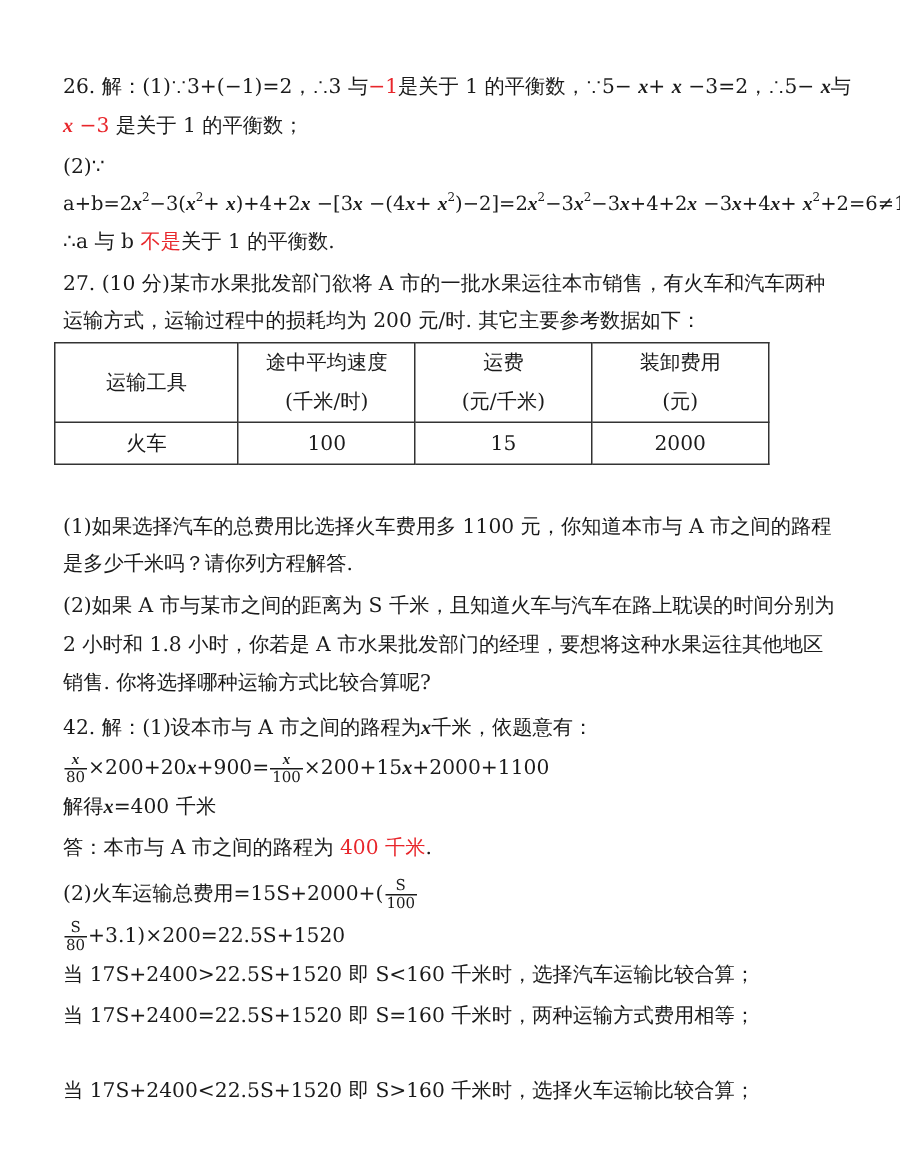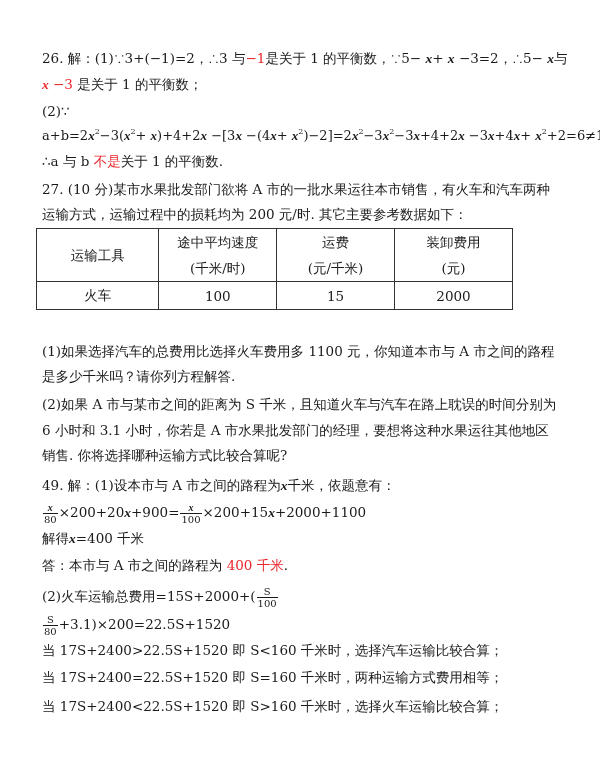--- a/index.html
+++ b/index.html
@@ -58,36 +58,36 @@
     <td>100</td>
     <td>15</td>
     <td>2000</td>
   </tr>
 </tbody>
   </table>
 
 <div class="line" style="top:342px">(1)如果选择汽车的总费用比选择火车费用多 1100 元，你知道本市与 A 市之间的路程</div>
 <div class="line" style="top:367px">是多少千米吗？请你列方程解答.</div>
 <div class="line" style="top:395px">(2)如果 A 市与某市之间的距离为 S 千米，且知道火车与汽车在路上耽误的时间分别为</div>
-<div class="line" style="top:421px">6 小时和 3.1 小时，你若是 A 市水果批发部门的经理，要想将这种水果运往其他地区</div>
+<div class="line" style="top:421px">2 小时和 1.8 小时，你若是 A 市水果批发部门的经理，要想将这种水果运往其他地区</div>
 <div class="line" style="top:446px">销售. 你将选择哪种运输方式比较合算呢?</div>
 
 <div class="line" style="top:476px">
-  <span>49. 解：(1)设本市与 A 市之间的路程为</span><span class="it">x</span><span>千米，依题意有：</span>
+  <span>42. 解：(1)设本市与 A 市之间的路程为</span><span class="it">x</span><span>千米，依题意有：</span>
 </div>
 <div class="line" style="top:500px; line-height:24px">
   <span class="frac"><span class="num it">x</span><span class="den">80</span></span><span>×200+20</span><span class="it">x</span><span>+900=</span><span class="frac"><span class="num it">x</span><span class="den">100</span></span><span>×200+15</span><span class="it">x</span><span>+2000+1100</span>
 </div>
 <div class="line" style="top:529px">
   <span>解得</span><span class="it">x</span><span>=400 千米</span>
 </div>
 <div class="line" style="top:556px">
   <span>答：本市与 A 市之间的路程为 </span><span class="red">400 千米</span><span>.</span>
 </div>
 <div class="line" style="top:583px; line-height:26px">
   <span>(2)火车运输总费用=15S+2000+(</span><span class="frac"><span class="num">S</span><span class="den">100</span></span>
 </div>
 <div class="line" style="top:611px; line-height:26px">
   <span class="frac"><span class="num">S</span><span class="den">80</span></span><span>+3.1)×200=22.5S+1520</span>
 </div>
 <div class="line" style="top:641px">当 17S+2400&gt;22.5S+1520 即 S&lt;160 千米时，选择汽车运输比较合算；</div>
 <div class="line" style="top:668px">当 17S+2400=22.5S+1520 即 S=160 千米时，两种运输方式费用相等；</div>
-<div class="line" style="top:697px">当 17S+2400&lt;22.5S+1520 即 S&gt;160 千米时，选择火车运输比较合算；</div>
+<div class="line" style="top:718px">当 17S+2400&lt;22.5S+1520 即 S&gt;160 千米时，选择火车运输比较合算；</div>
 
 </body></html>

